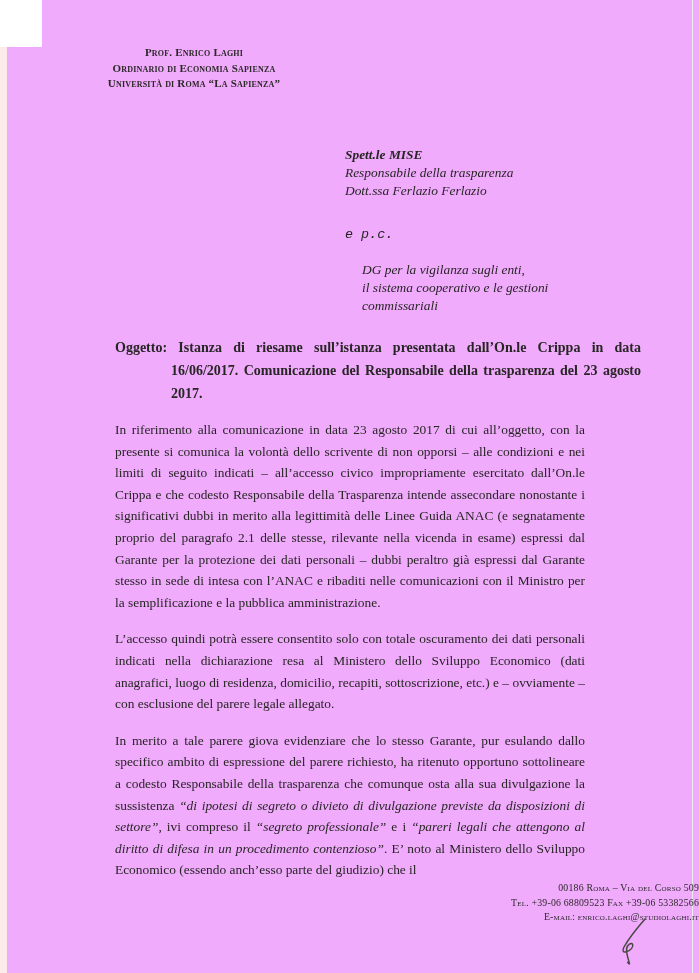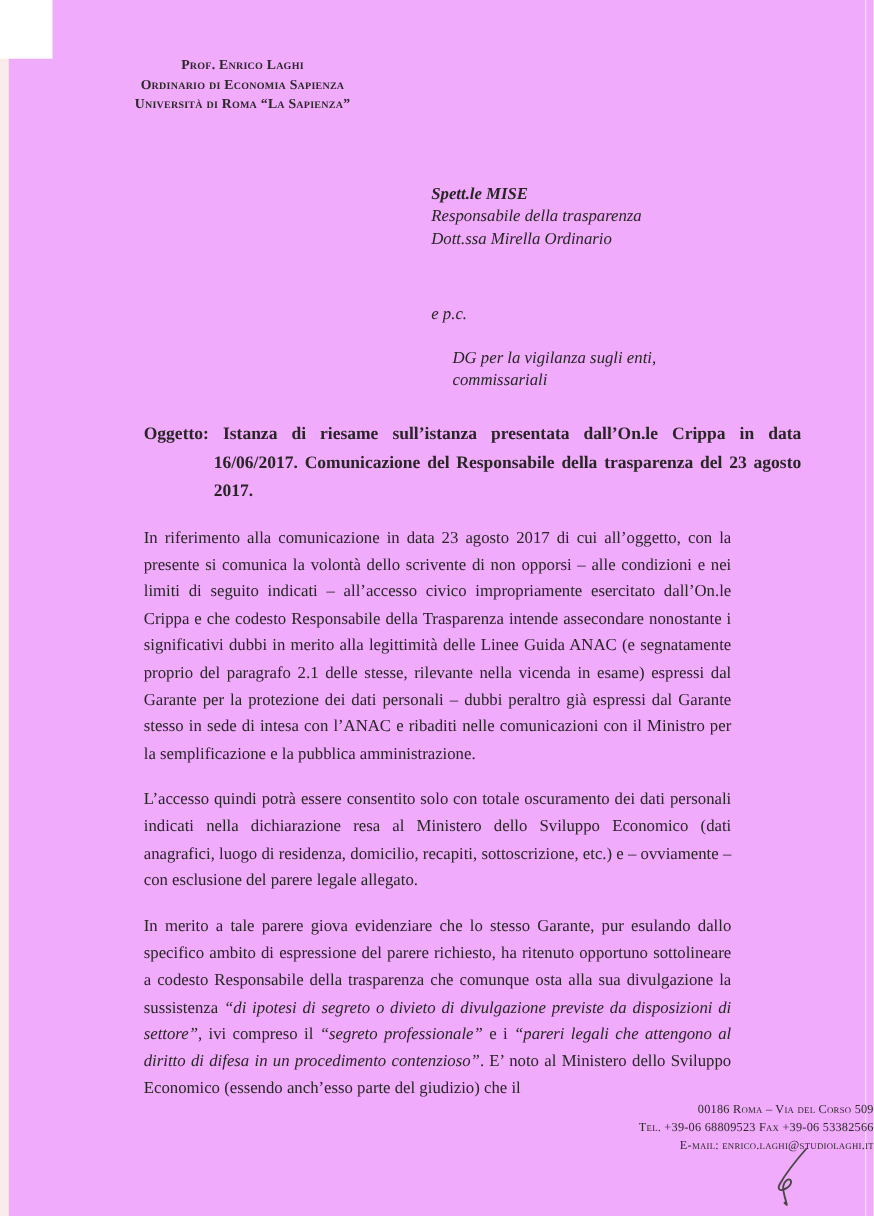--- a/index.html
+++ b/index.html
@@ -40,21 +40,21 @@
     color: #2c2828;
   }
 
   .recipient {
     position: absolute; left: 345px; top: 146px;
     font-style: italic;
     font-size: 13.4px;
     line-height: 18px;
   }
   .recipient .addressee { font-weight: bold; }
-  .recipient .cc-label { margin-top: 42px; }
+  .recipient .cc-label { margin-top: 26px; font-family: Liberation Mono, monospace; }
   .recipient .cc-block { margin-top: 17px; margin-left: 17px; }
 
   .subject {
     position: absolute; left: 115px; top: 336px; width: 470px;
     font-weight: bold;
     font-size: 14px;
     line-height: 23px;
     text-align: justify;
     padding-left: 56px;
     text-indent: -56px;
@@ -96,24 +96,25 @@
 
   <div class="letterhead">
     <div>Prof. Enrico Laghi</div>
     <div>Ordinario di Economia Sapienza</div>
     <div>Università di Roma “La Sapienza”</div>
   </div>
 
   <div class="recipient">
     <div class="addressee">Spett.le MISE</div>
     <div>Responsabile della trasparenza</div>
-    <div>Dott.ssa Mirella Ordinario</div>
+    <div>Dott.ssa Ferlazio Ferlazio</div>
     <div class="cc-label">e p.c.</div>
     <div class="cc-block">
       <div>DG per la vigilanza sugli enti,</div>
+      <div>il sistema cooperativo e le gestioni</div>
       <div>commissariali</div>
     </div>
   </div>
 
   <div class="subject"><span>Oggetto:</span> <span>Istanza di riesame sull’istanza presentata dall’On.le Crippa in data 16/06/2017. Comunicazione del Responsabile della trasparenza del 23 agosto 2017.</span></div>
 
   <div class="body-text">
     <p><span>In riferimento alla comunicazione in data 23 agosto 2017  di cui all’oggetto, con la presente si comunica la volontà dello scrivente di non opporsi – alle condizioni e nei limiti di seguito indicati – all’accesso civico impropriamente esercitato dall’On.le Crippa e che codesto Responsabile della Trasparenza intende assecondare nonostante i  significativi dubbi in merito alla legittimità delle Linee Guida ANAC (e segnatamente proprio del paragrafo 2.1 delle stesse, rilevante nella vicenda in esame) espressi dal Garante per la protezione dei dati personali – dubbi peraltro già espressi dal Garante stesso in sede di intesa con l’ANAC e ribaditi nelle comunicazioni con il Ministro per la semplificazione e la pubblica amministrazione.</span></p>
     <p><span>L’accesso quindi potrà essere consentito solo con totale oscuramento dei dati personali indicati nella dichiarazione resa al Ministero dello Sviluppo Economico (dati anagrafici, luogo di residenza, domicilio, recapiti, sottoscrizione, etc.) e – ovviamente – con esclusione del parere legale allegato.</span></p>
     <p><span>In merito a tale parere giova evidenziare che lo stesso Garante, pur esulando dallo specifico ambito di espressione del parere richiesto, ha ritenuto opportuno sottolineare a codesto Responsabile della trasparenza  che comunque osta alla sua divulgazione la sussistenza </span><span class="italic">“di ipotesi di segreto o divieto di divulgazione previste da disposizioni di settore”</span><span>, ivi compreso il </span><span class="italic">“segreto professionale”</span><span> e i </span><span class="italic">“pareri legali che attengono al diritto di difesa in un procedimento contenzioso”</span><span>. E’ noto al Ministero dello Sviluppo Economico (essendo anch’esso parte del giudizio) che il</span></p>

